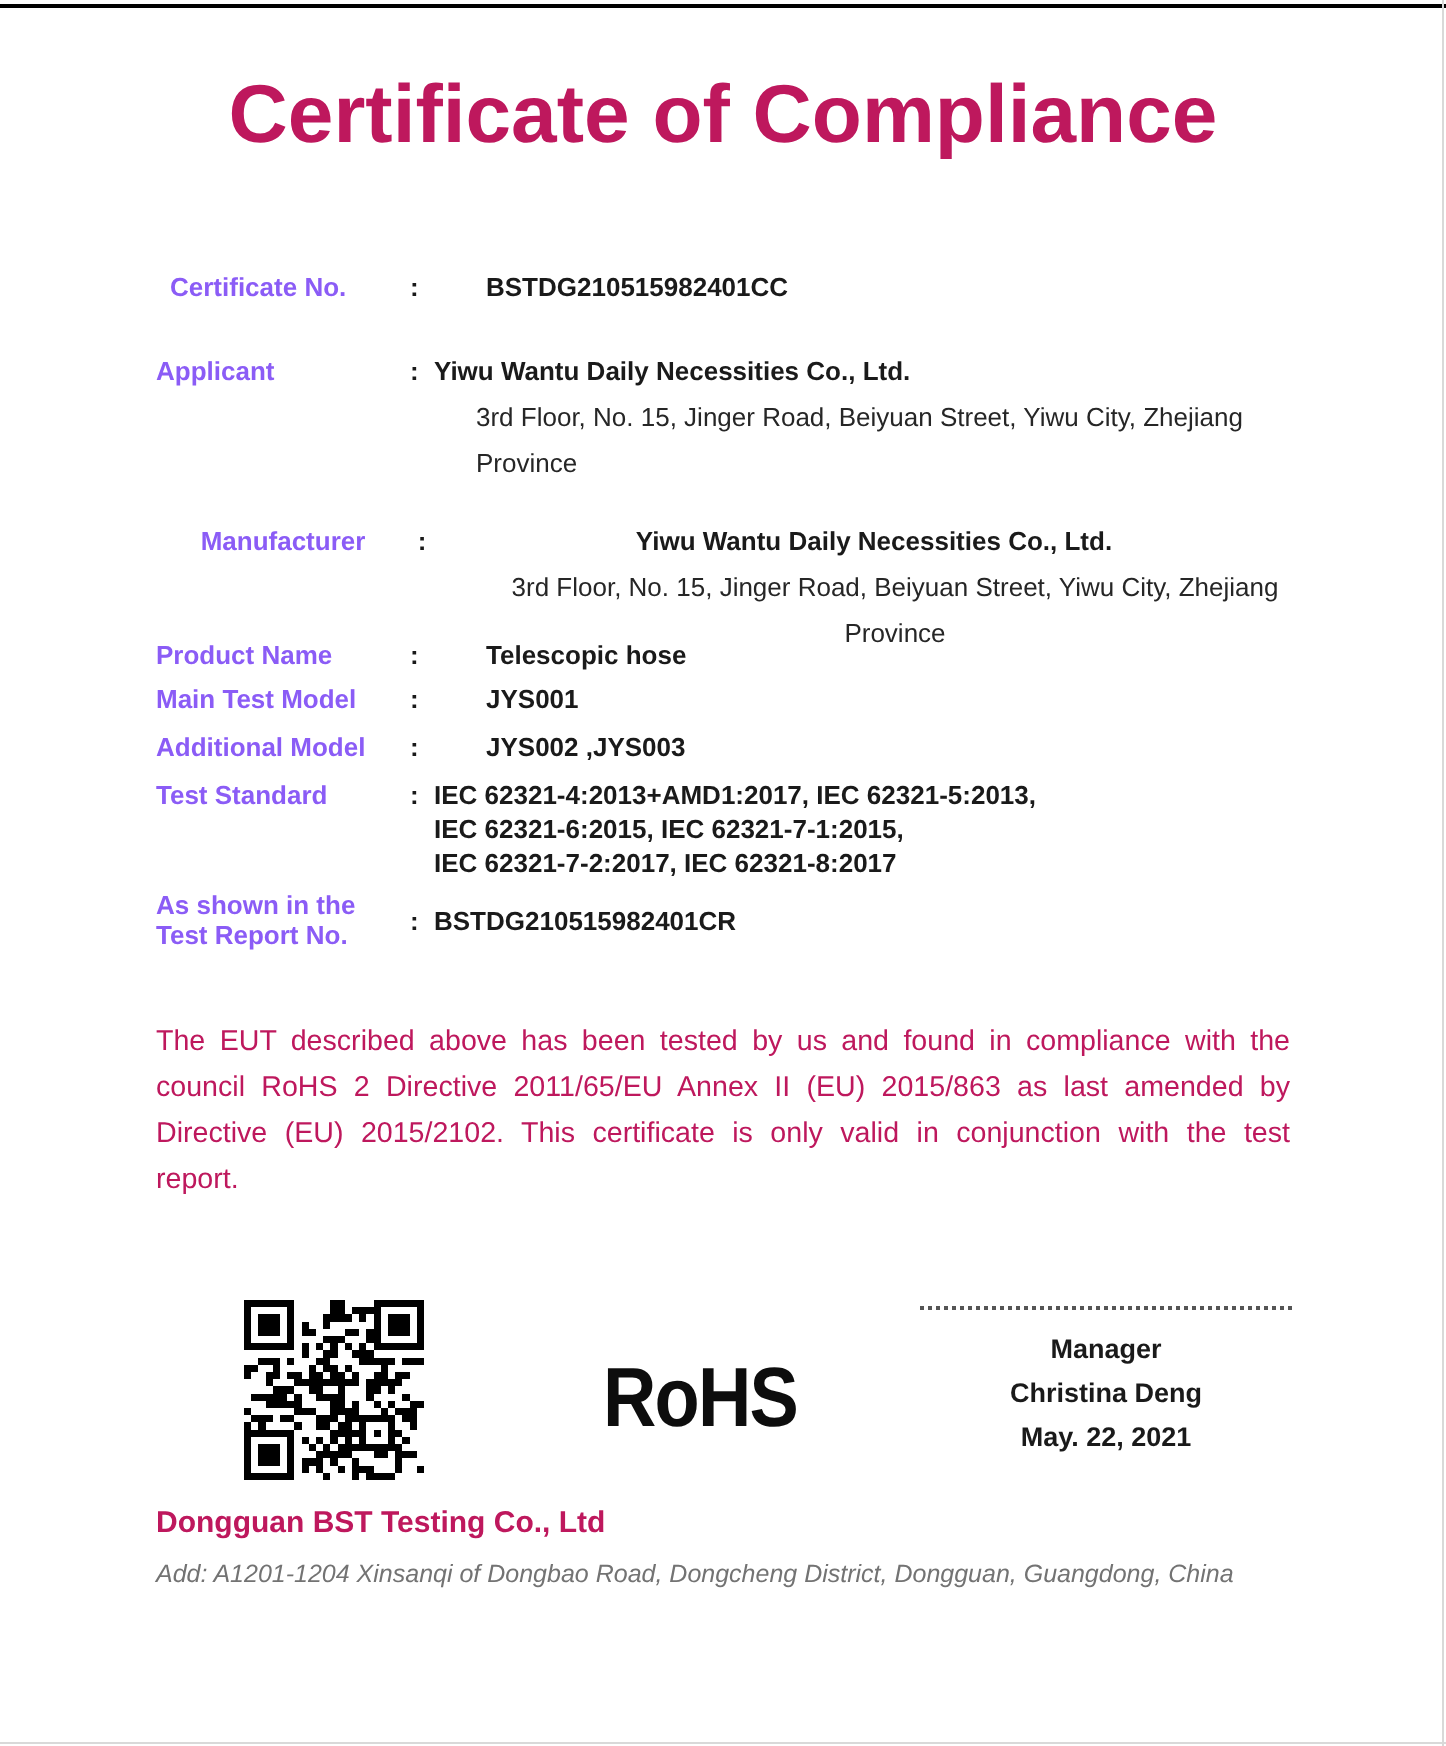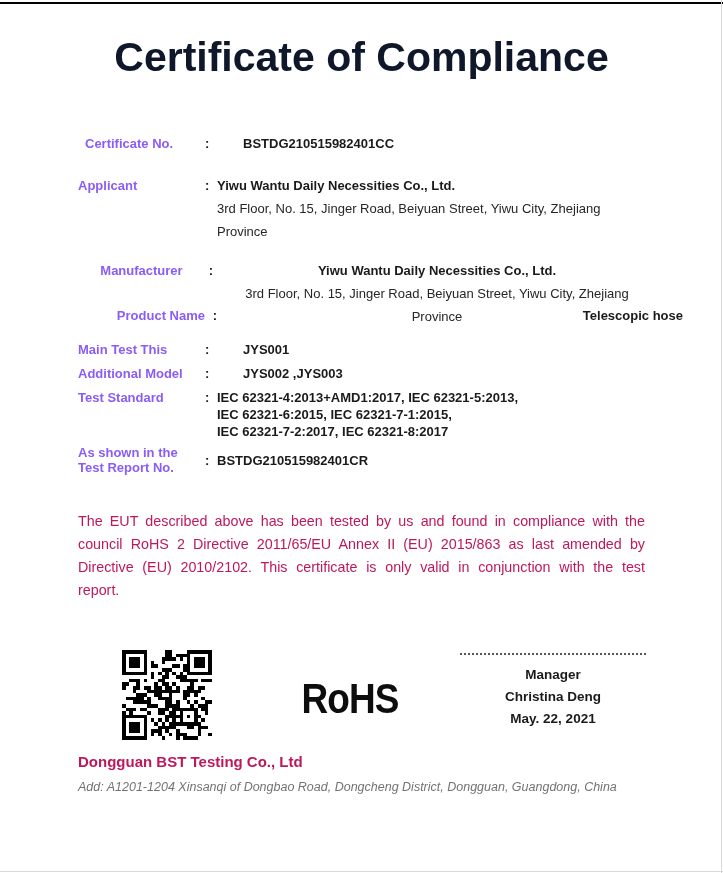--- a/index.html
+++ b/index.html
@@ -19,21 +19,21 @@
     position:absolute;top:34px;left:0;width:723px;
     text-align:center;font-size:41px;font-weight:bold;letter-spacing:0px;
     color:#1a1a8c;white-space:nowrap;
   }
 
   .row{position:absolute;left:78px;display:flex;align-items:flex-start;font-size:13px;line-height:23px;}
   .row .lbl{width:127px;font-weight:bold;color:#8b5cf6;flex:0 0 auto;}
   .row .colon{width:12px;font-weight:bold;color:#1a1a1a;flex:0 0 auto;}
   .row .val{width:440px;color:#1a1a1a;}
   .row .val .b{font-weight:bold;}
-  .row .val .addr{font-weight:normal;color:#262626;white-space:nowrap;}
+  .row .val .addr{font-weight:normal;color:#262626;white-space:nowrap;margin-left:21px;}
   .row-certno .lbl{padding-left:7px;width:120px;}
   .row-teststd{line-height:17px;}
   .row-teststd .val div{font-weight:bold;white-space:nowrap;}
   .row-report{line-height:15px;align-items:center;}
   .row-report .lbl2 div{font-weight:bold;}
   .row-report .val{font-weight:bold;}
   .bold-val{font-weight:bold;margin-left:26px;}
 
   .stmt{
     position:absolute;left:78px;top:510px;width:567px;
@@ -61,21 +61,21 @@
   .f-search .s-val{font-size:12px;}
 </style>
 </head>
 <body>
 
 <div class="page">
   <div class="top-rule"></div>
   <div class="right-rule"></div>
   <div class="bottom-rule"></div>
 
-  <div class="title" style="color: #0f172a;">Certificate of Compliance</div>
+  <div class="title" style="color: #be185d;">Certificate of Compliance</div>
 
   <div class="row row-certno" style="top:132px;">
     <div class="lbl">Certificate No.</div>
     <div class="colon">:</div>
     <div class="val bold-val">BSTDG210515982401CC</div>
   </div>
 
   <div class="row" style="top:174px;">
     <div class="lbl">Applicant</div>
     <div class="colon">:</div>
@@ -89,28 +89,28 @@
   <div class="row" style="top:259px;text-align:center;">
     <div class="lbl">Manufacturer</div>
     <div class="colon">:</div>
     <div class="val">
       <div class="b">Yiwu Wantu Daily Necessities Co., Ltd.</div>
       <div class="addr">3rd Floor, No. 15, Jinger Road, Beiyuan Street, Yiwu City, Zhejiang</div>
       <div class="addr">Province</div>
     </div>
   </div>
 
-  <div class="row" style="top:304px;text-align:right;">
+  <div class="row" style="top:316px;">
     <div class="lbl">Product Name</div>
     <div class="colon">:</div>
     <div class="val bold-val">Telescopic hose</div>
   </div>
 
   <div class="row" style="top:338px;">
-    <div class="lbl">Main Test This</div>
+    <div class="lbl">Main Test Model</div>
     <div class="colon">:</div>
     <div class="val bold-val">JYS001</div>
   </div>
 
   <div class="row" style="top:362px;">
     <div class="lbl">Additional Model</div>
     <div class="colon">:</div>
     <div class="val bold-val">JYS002 ,JYS003</div>
   </div>
 
@@ -129,21 +129,21 @@
       <div>As shown in the</div>
       <div>Test Report No.</div>
     </div>
     <div class="colon">:</div>
     <div class="val">BSTDG210515982401CR</div>
   </div>
 
   <div class="stmt">
     <div>The EUT described above has been tested by us and found in compliance with the</div>
     <div>council RoHS 2 Directive 2011/65/EU Annex II (EU) 2015/863 as last amended by</div>
-    <div>Directive (EU) 2010/2102. This certificate is only valid in conjunction with the test</div>
+    <div>Directive (EU) 2015/2102. This certificate is only valid in conjunction with the test</div>
     <div>report.</div>
   </div>
 
   <svg class="qr" id="qr-svg" viewBox="0 0 25 25" shape-rendering="crispEdges">
       <rect x="12" y="0" width="1" height="1" fill="#000"></rect>
       <rect x="13" y="0" width="1" height="1" fill="#000"></rect>
       <rect x="12" y="1" width="1" height="1" fill="#000"></rect>
       <rect x="13" y="1" width="1" height="1" fill="#000"></rect>
       <rect x="15" y="1" width="1" height="1" fill="#000"></rect>
       <rect x="16" y="1" width="1" height="1" fill="#000"></rect>

